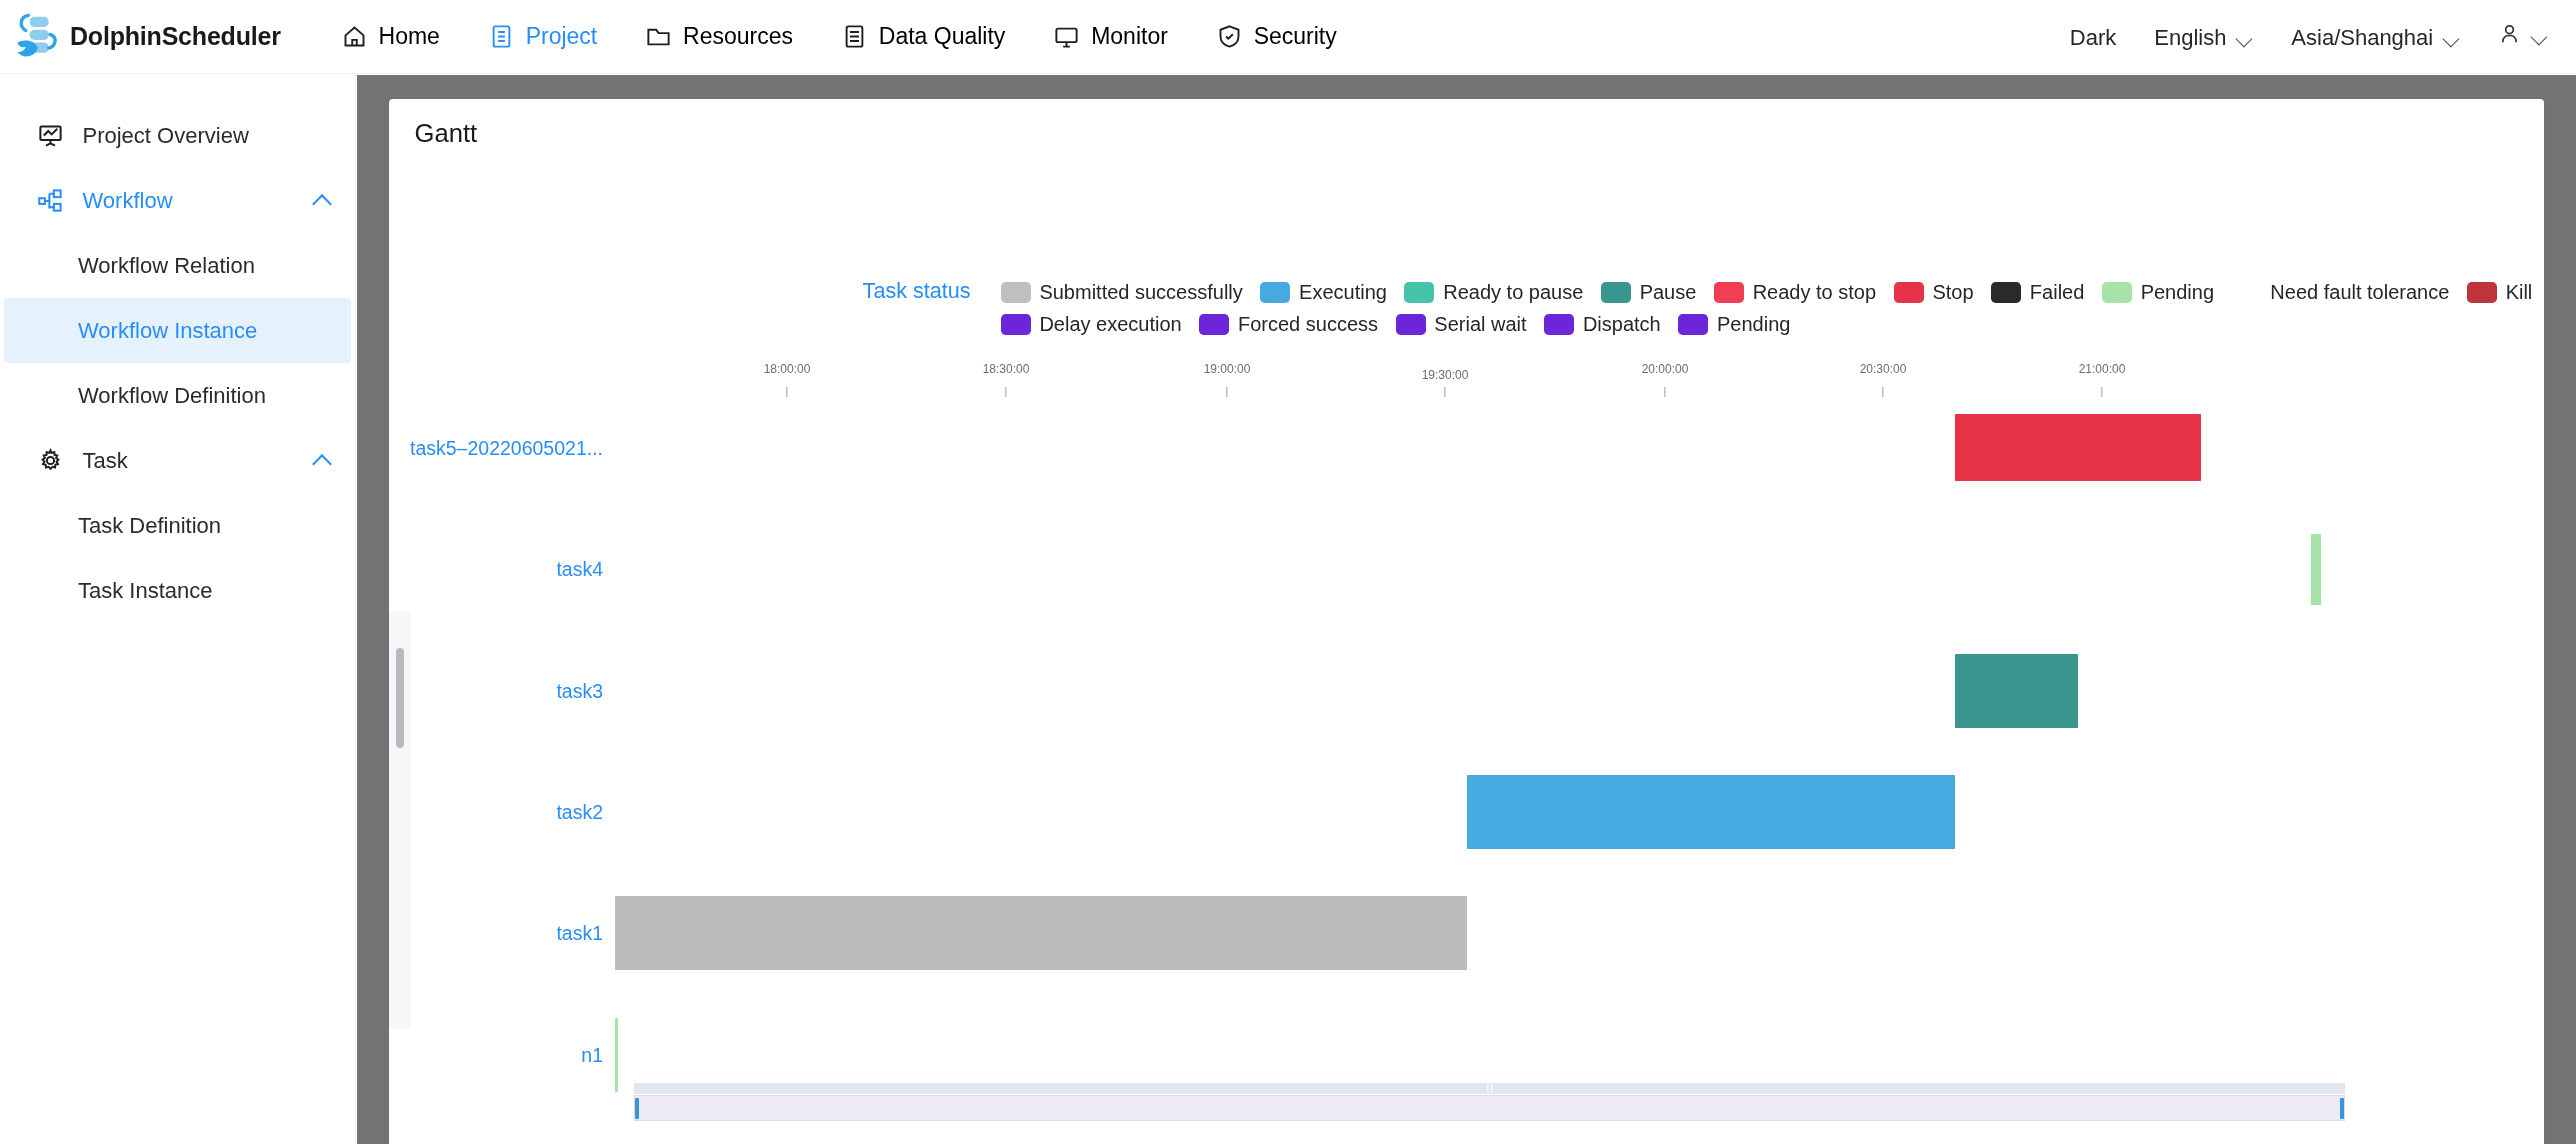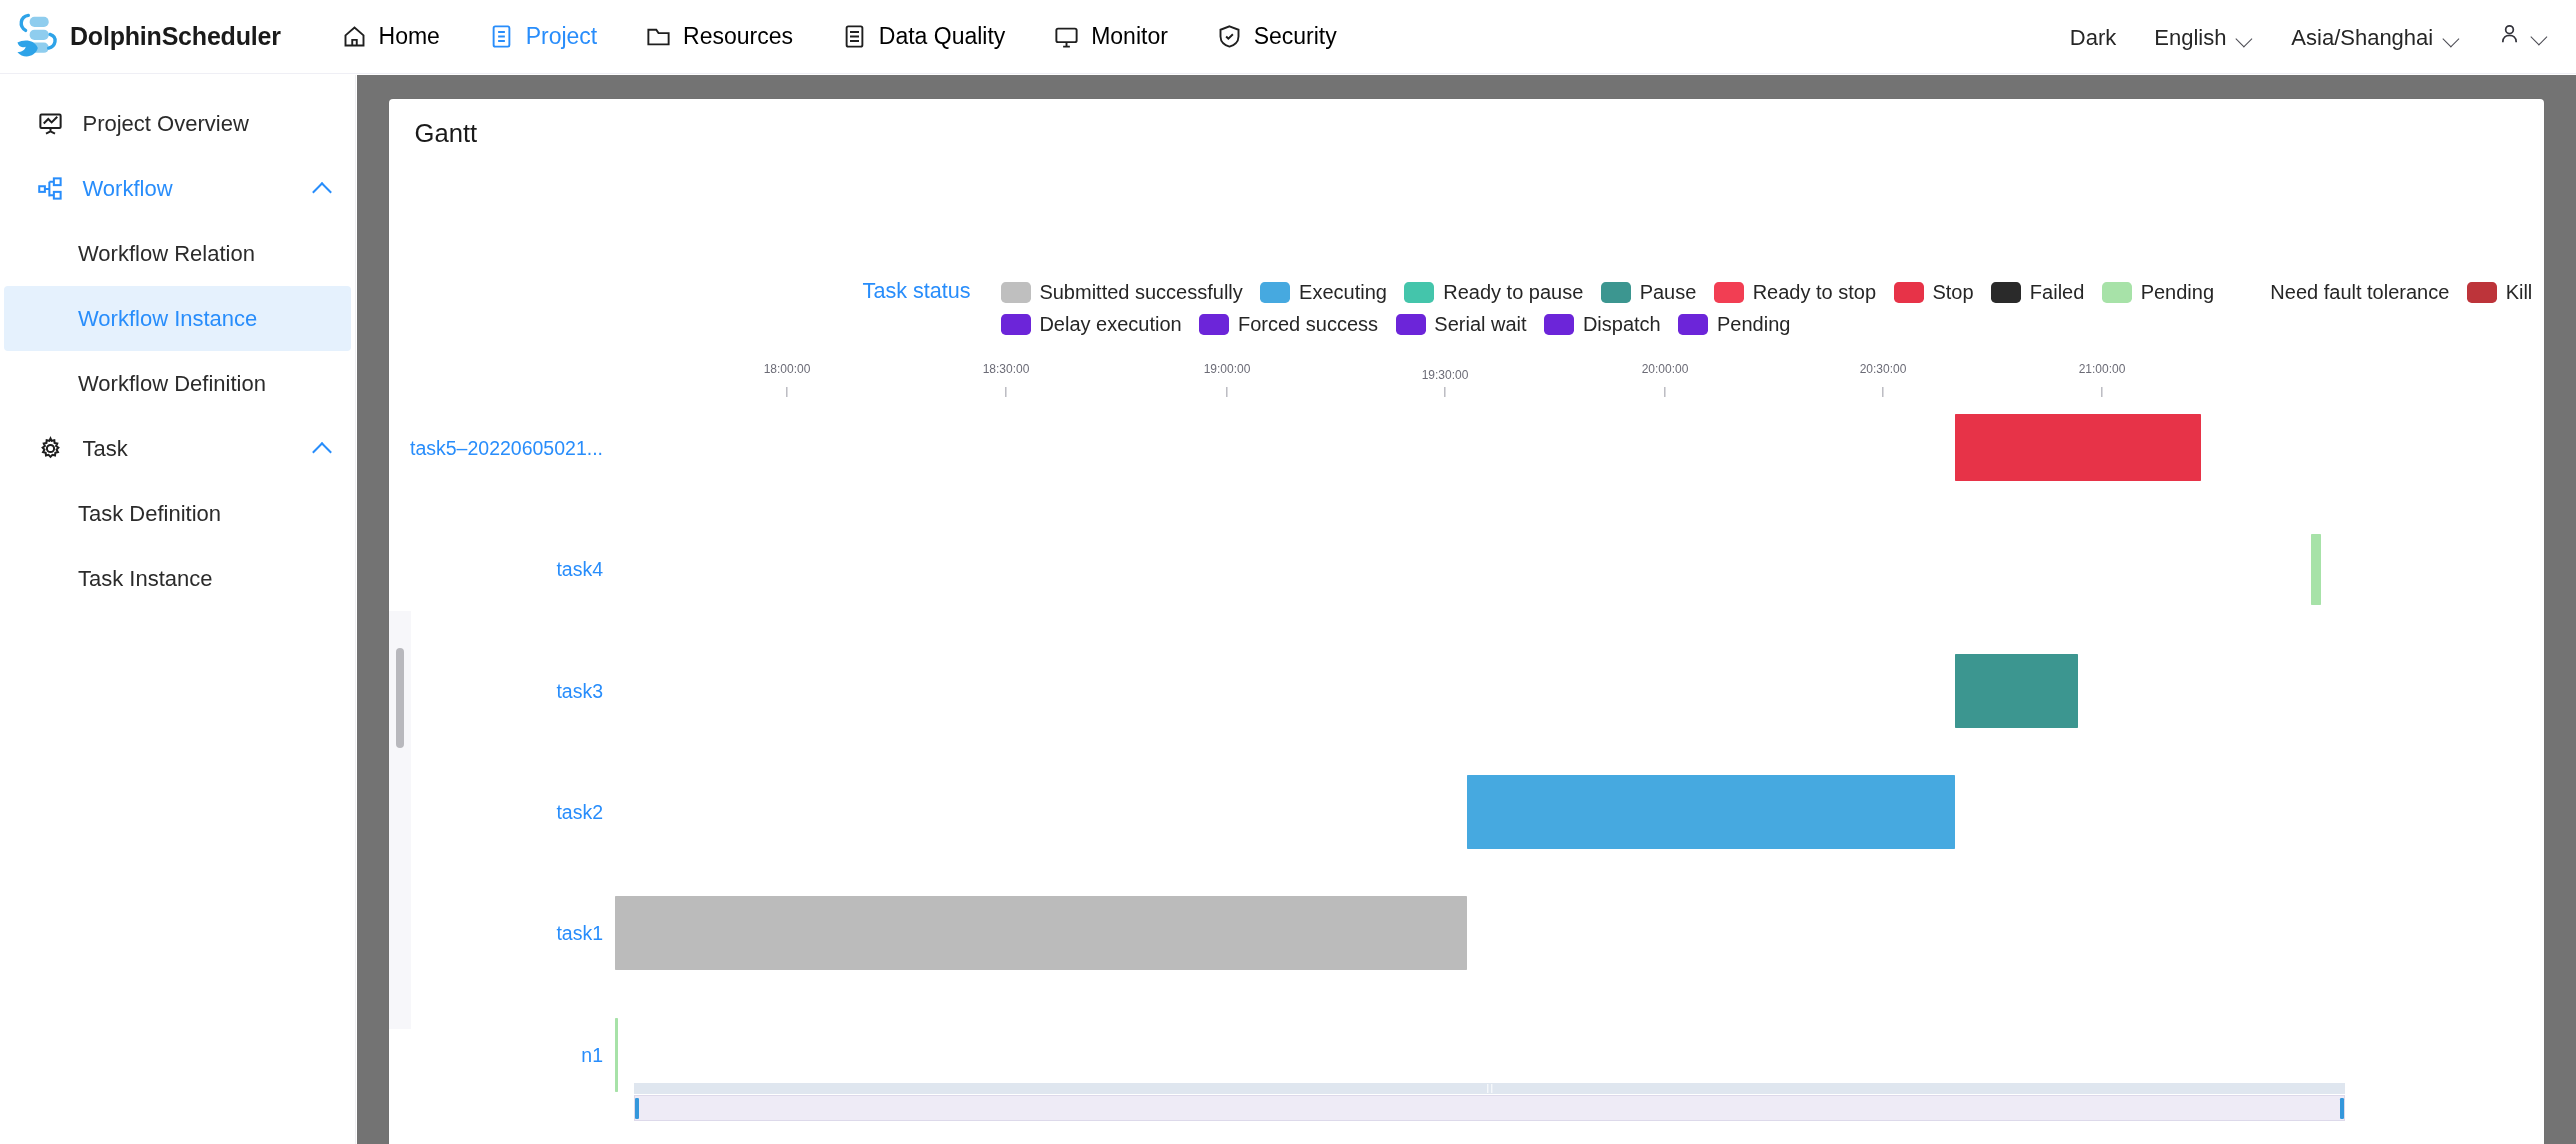--- a/index.html
+++ b/index.html
@@ -46,21 +46,21 @@
     width: 10.8px; height: 10.8px;
     border-right: 1.8px solid #4a4a52; border-bottom: 1.8px solid #4a4a52;
     transform: rotate(45deg);
   }
   .user-ico svg { width: 23px; height: 23px; fill: none; stroke: #33333b; stroke-width: 1.8; }
 
   
   .sidebar {
     position: absolute; left: 0; top: 75px; width: 356px; height: 1070px;
     background: #ffffff; border-right: 0.7px solid #efeff2;
-    padding-top: 16px;
+    padding-top: 28px;
   }
   .side-row {
     display: flex; align-items: center; height: 65px; cursor: pointer;
     padding-left: 35px; padding-right: 23px; position: relative;
   }
   .side-row .s-ico { width: 30px; height: 30px; display: inline-flex; align-items: center; justify-content: center; }
   .side-row .s-ico svg { width: 27px; height: 27px; fill: none; stroke: #1f1f1f; stroke-width: 1.8; }
   .side-row .s-label {
     font-size: 22px; color: #2b2b2b; margin-left: 17.5px; white-space: nowrap;
   }

